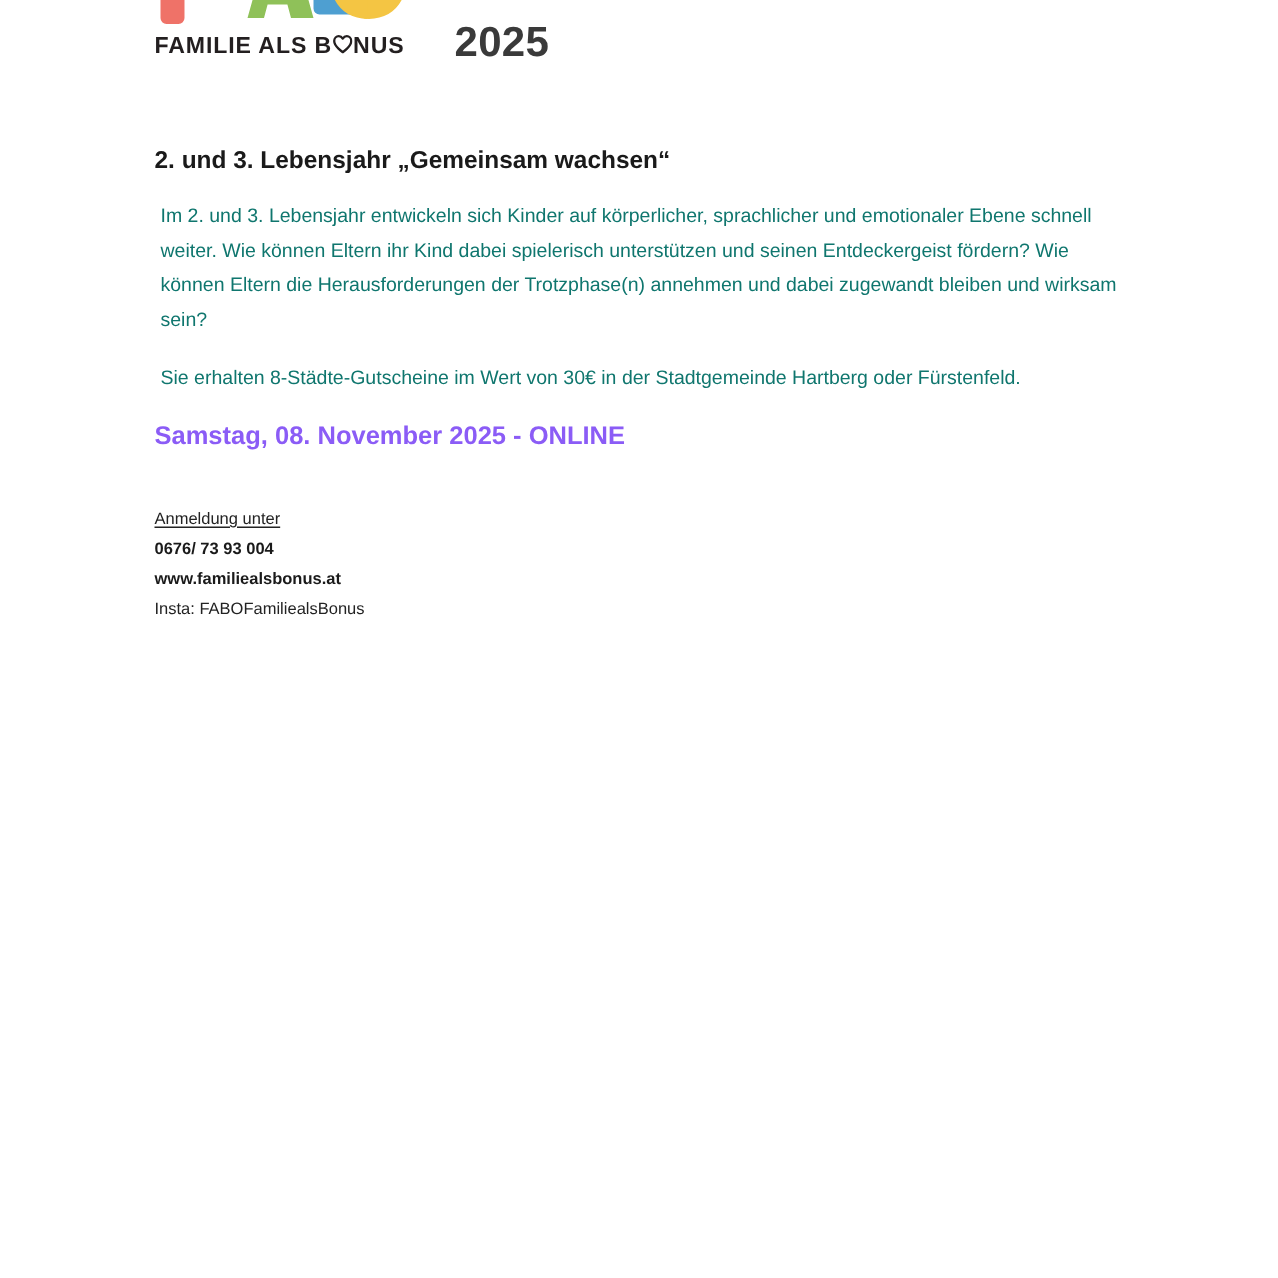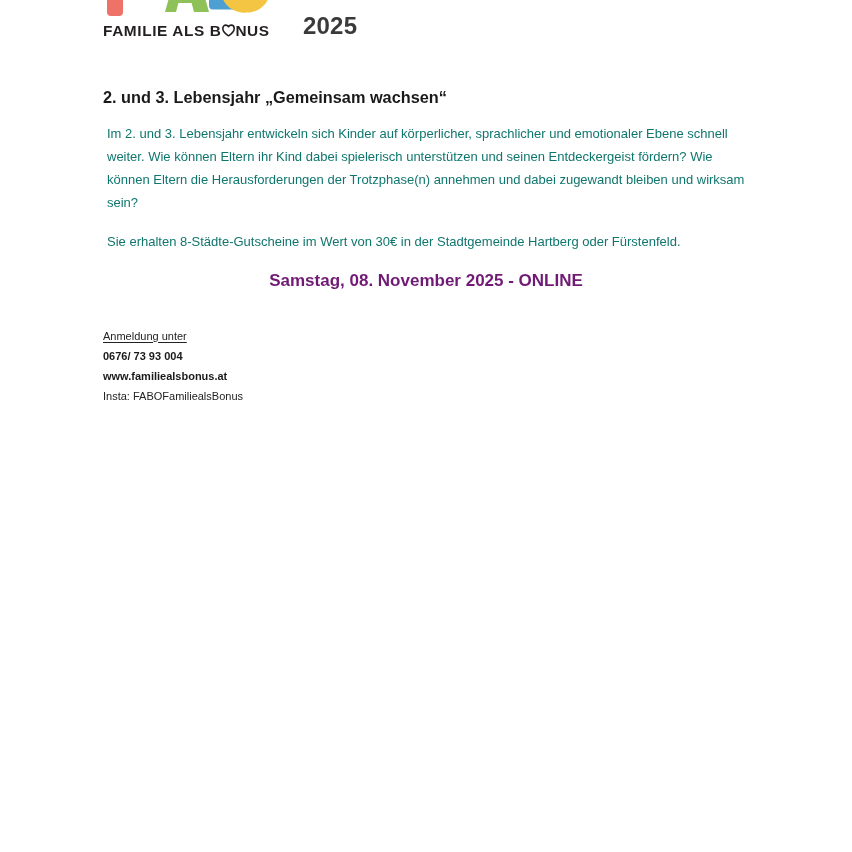--- a/index.html
+++ b/index.html
@@ -68,32 +68,32 @@
   .logo-tagline .heart-o {
     display: inline-block;
     vertical-align: -1px;
     margin: 0 0.5px;
   }
 
   .year {
     position: absolute;
     left: 303px;
     top: 14px;
-    font-size: 24px;
+    font-size: 28px;
     font-weight: bold;
     color: #3a3a3a;
     letter-spacing: 0.2px;
     line-height: 1;
   }
 
   
   .content {
     position: absolute;
     left: 103px;
-    top: 88px;
+    top: 98px;
     width: 646px;
   }
 
   .heading {
     font-size: 16.3px;
     font-weight: bold;
     line-height: 19.5px;
     color: #1a1a1a;
     margin: 0 0 14px 0;
   }
@@ -107,22 +107,21 @@
     max-width: 645px;
   }
 
   .event-block {
     margin: 0 0 34px 0;
   }
   .event-date {
     font-size: 17px;
     font-weight: bold;
     line-height: 22px;
-    color: #701a75;
-    text-align: center;
+    color: #8b5cf6;
   }
   .event-time {
     font-size: 17px;
     line-height: 22px;
     color: #232323;
   }
 
   .contact-block {
     margin: 0;
   }

